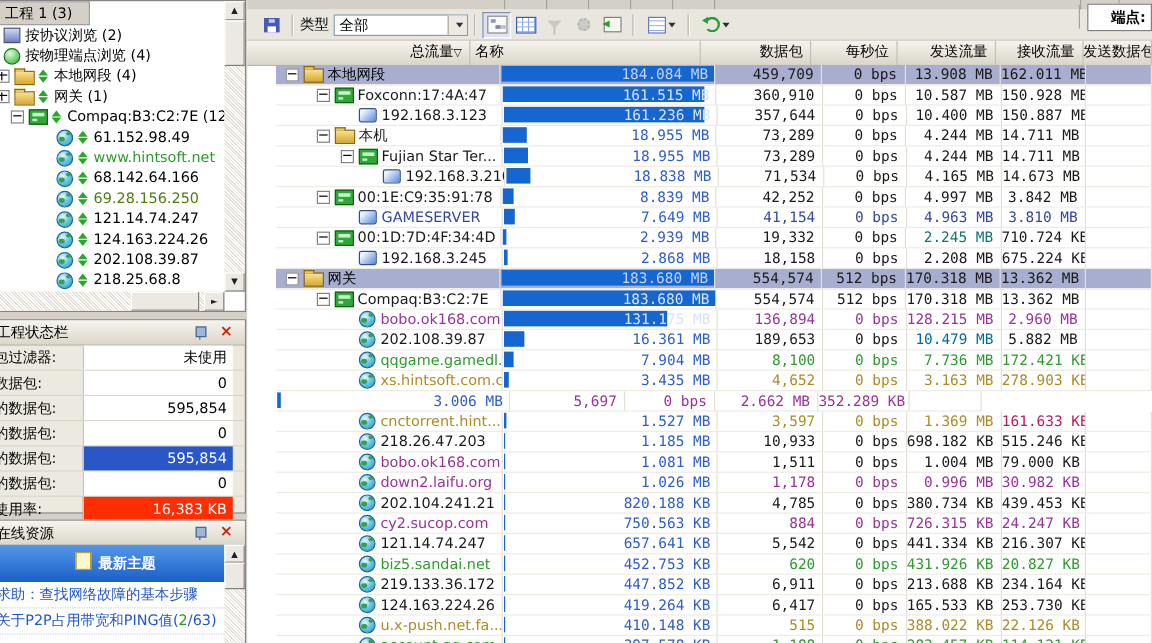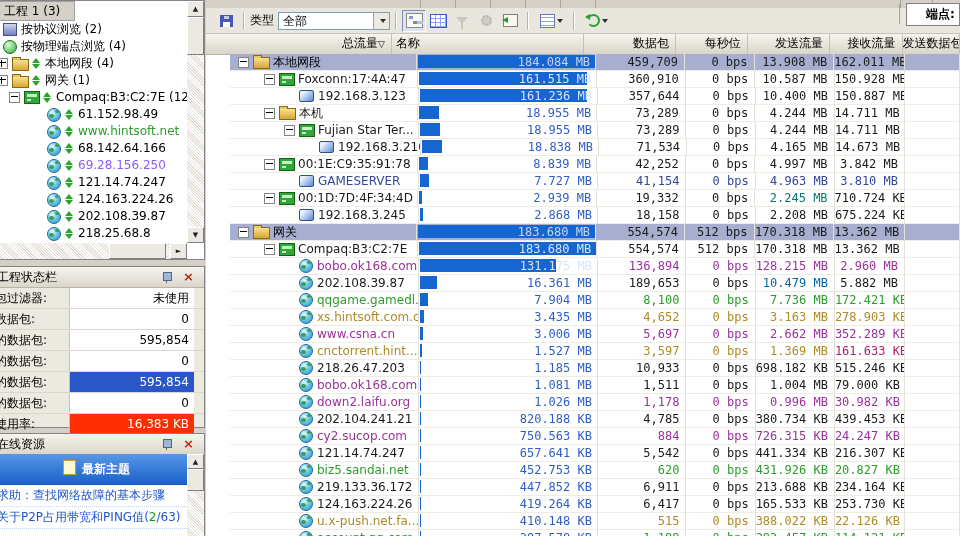--- a/index.html
+++ b/index.html
@@ -153,21 +153,21 @@
             <span style="color:#2E9B2E">www.hintsoft.net</span>
           </div>
           <div class="tree-item" style="padding-left: 58px;">
             <span class="ic ic-globe"></span>
             <span class="ic ic-updown"></span>
             <span style="color:#000">68.142.64.166</span>
           </div>
           <div class="tree-item" style="padding-left: 58px;">
             <span class="ic ic-globe"></span>
             <span class="ic ic-updown"></span>
-            <span style="color:#8b5cf6">69.28.156.250</span>
+            <span style="color:#4d7c0f">69.28.156.250</span>
           </div>
           <div class="tree-item" style="padding-left: 58px;">
             <span class="ic ic-globe"></span>
             <span class="ic ic-updown"></span>
             <span style="color:#000">121.14.74.247</span>
           </div>
           <div class="tree-item" style="padding-left: 58px;">
             <span class="ic ic-globe"></span>
             <span class="ic ic-updown"></span>
             <span style="color:#000">124.163.224.26</span>
@@ -434,21 +434,21 @@
         <div class="tcell" style="width:60px"></div>
       </div>
       <div class="trow">
         <div class="tcell c-name" style="width:202px;padding-left:54px">
           <span style="width:15px;flex:0 0 15px"></span>
           <span class="ic ic-host"></span>
           <span style="color:#33489B">GAMESERVER</span>
         </div>
         <div class="tcell c-total" style="width:195px">
           <span class="bar" style="width:9px"></span>
-          <span class="tval" style="color:#2E5EC8">7.727 MB</span>
+          <span class="tval" style="color:#2E5EC8">7.649 MB</span>
         </div>
         <div class="tcell c-num" style="width:96px;color:#33489B">41,154</div>
         <div class="tcell c-num" style="width:75px;color:#33489B">0 bps</div>
         <div class="tcell c-num" style="width:86px;color:#33489B">4.963 MB</div>
         <div class="tcell c-num" style="width:76px;color:#33489B">3.810 MB</div>
         <div class="tcell" style="width:60px"></div>
       </div>
       <div class="trow">
         <div class="tcell c-name" style="width:202px;padding-left:34px">
           <span class="ic ic-exp"></span>
@@ -571,25 +571,20 @@
           <span class="bar" style="width:4px"></span>
           <span class="tval" style="color:#2E5EC8">3.435 MB</span>
         </div>
         <div class="tcell c-num" style="width:96px;color:#AE8B25">4,652</div>
         <div class="tcell c-num" style="width:75px;color:#AE8B25">0 bps</div>
         <div class="tcell c-num" style="width:86px;color:#AE8B25">3.163 MB</div>
         <div class="tcell c-num" style="width:76px;color:#AE8B25">278.903 KB</div>
         <div class="tcell" style="width:60px"></div>
       </div>
       <div class="trow">
-        <div class="tcell c-name" style="width:202px;padding-left:54px">
-          <span style="width:15px;flex:0 0 15px"></span>
-          <span class="ic ic-globe"></span>
-          <span style="color:#993399">www.csna.cn</span>
-        </div>
         <div class="tcell c-total" style="width:195px">
           <span class="bar" style="width:3px"></span>
           <span class="tval" style="color:#2E5EC8">3.006 MB</span>
         </div>
         <div class="tcell c-num" style="width:96px;color:#993399">5,697</div>
         <div class="tcell c-num" style="width:75px;color:#993399">0 bps</div>
         <div class="tcell c-num" style="width:86px;color:#993399">2.662 MB</div>
         <div class="tcell c-num" style="width:76px;color:#993399">352.289 KB</div>
         <div class="tcell" style="width:60px"></div>
       </div>

